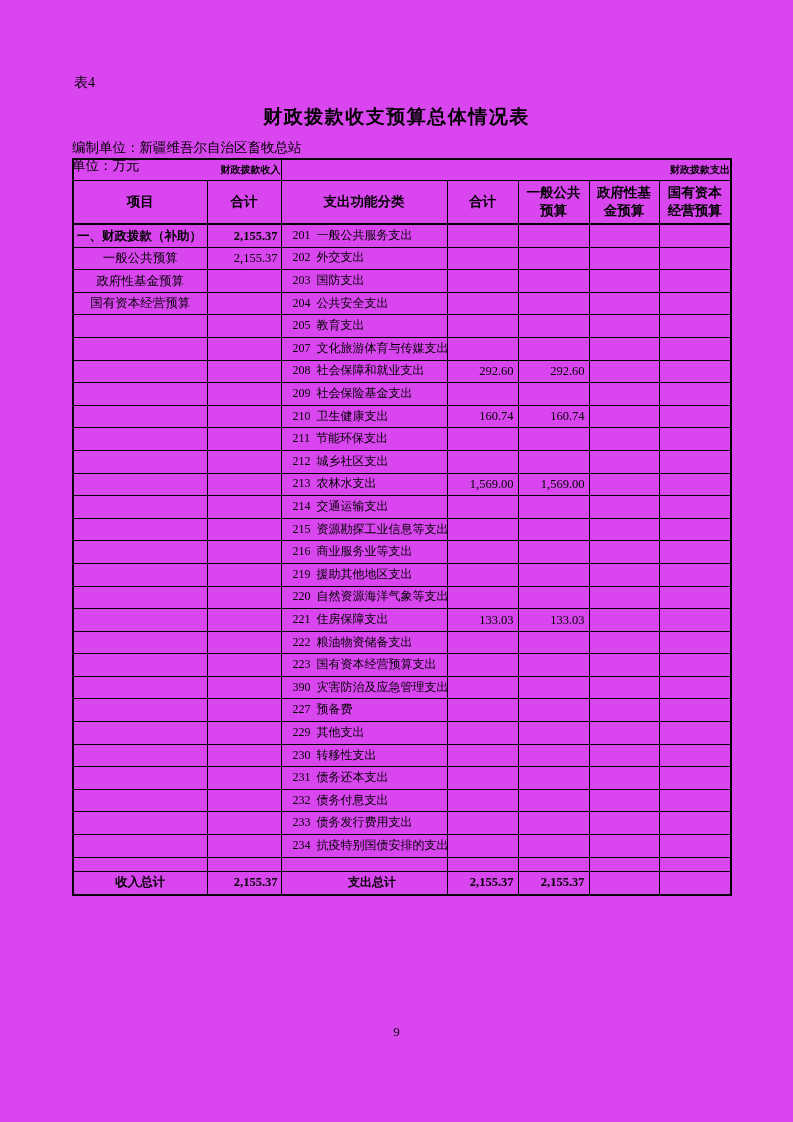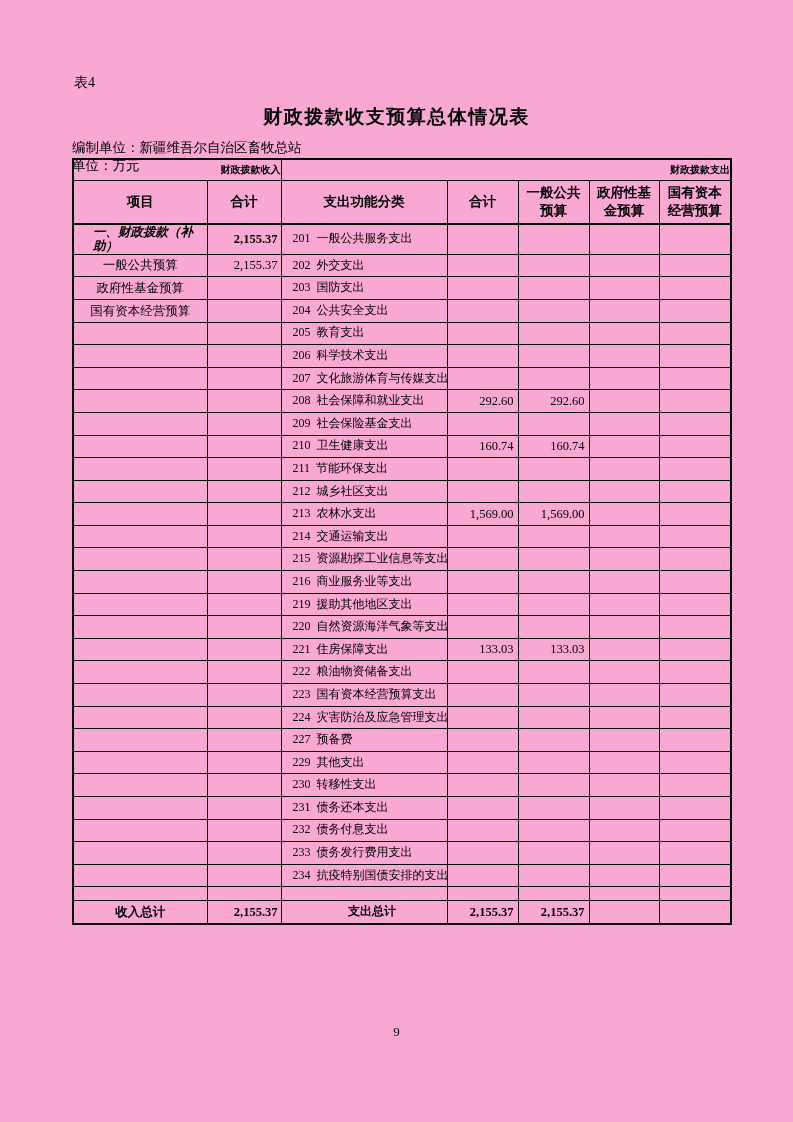--- a/index.html
+++ b/index.html
@@ -1,21 +1,21 @@
 <!DOCTYPE html>
 <html><head>
 <meta charset="utf-8">
 <style>
   html, body { margin: 0; padding: 0; background: #e8e8e8; }
   .page {
     position: relative;
     width: 793px;
     height: 1122px;
     margin: 0 auto;
-    background: #f9a8d4;
+    background: #d946ef;
     font-family: "Liberation Serif", "DejaVu Serif", serif;
     color: #000;
     overflow: hidden;
   }
   .table-label {
     position: absolute;
     left: 74px;
     top: 74px;
     font-size: 14px;
   }
@@ -65,21 +65,21 @@
     line-height: 1.35;
     border-bottom: 2px solid #000;
     padding: 0 2px;
   }
   tbody td { height: 21.6px; font-size: 12.5px; }
   tbody td:nth-child(1) { text-align: center; padding: 0 2px; }
   tbody td:nth-child(2) { text-align: right; padding-right: 3px; }
   tbody td:nth-child(3) { text-align: left; padding-left: 11px; white-space: pre; font-size: 12px; }
   tbody td:nth-child(4), tbody td:nth-child(5) { text-align: right; padding-right: 4px; }
   tbody td:nth-child(6), tbody td:nth-child(7) { text-align: center; }
-  tr.row-first td:nth-child(1) { text-align: left; padding-left: 19px; font-weight: bold; font-style: italic; }
+  tr.row-first td:nth-child(1) { text-align: left; padding-left: 3px; font-weight: bold; }
   tr.row-first td:nth-child(2) { font-weight: bold; }
   tr.row-spacer td { height: 13px; }
   tr.row-total td { height: 22px; font-weight: bold; }
   tr.row-total td:nth-child(3) { text-align: center; padding-left: 16px; }
   .page-number {
     position: absolute;
     left: 0;
     right: 0;
     top: 1024px;
     text-align: center;
@@ -167,29 +167,20 @@
           <td></td>
           <td>205  教育支出</td>
           <td></td>
           <td></td>
           <td></td>
           <td></td>
         </tr>
         <tr>
           <td></td>
           <td></td>
-          <td>206  科学技术支出</td>
-          <td></td>
-          <td></td>
-          <td></td>
-          <td></td>
-        </tr>
-        <tr>
-          <td></td>
-          <td></td>
           <td>207  文化旅游体育与传媒支出</td>
           <td></td>
           <td></td>
           <td></td>
           <td></td>
         </tr>
         <tr>
           <td></td>
           <td></td>
           <td>208  社会保障和就业支出</td>
@@ -311,21 +302,21 @@
           <td></td>
           <td>223  国有资本经营预算支出</td>
           <td></td>
           <td></td>
           <td></td>
           <td></td>
         </tr>
         <tr>
           <td></td>
           <td></td>
-          <td>224  灾害防治及应急管理支出</td>
+          <td>390  灾害防治及应急管理支出</td>
           <td></td>
           <td></td>
           <td></td>
           <td></td>
         </tr>
         <tr>
           <td></td>
           <td></td>
           <td>227  预备费</td>
           <td></td>

